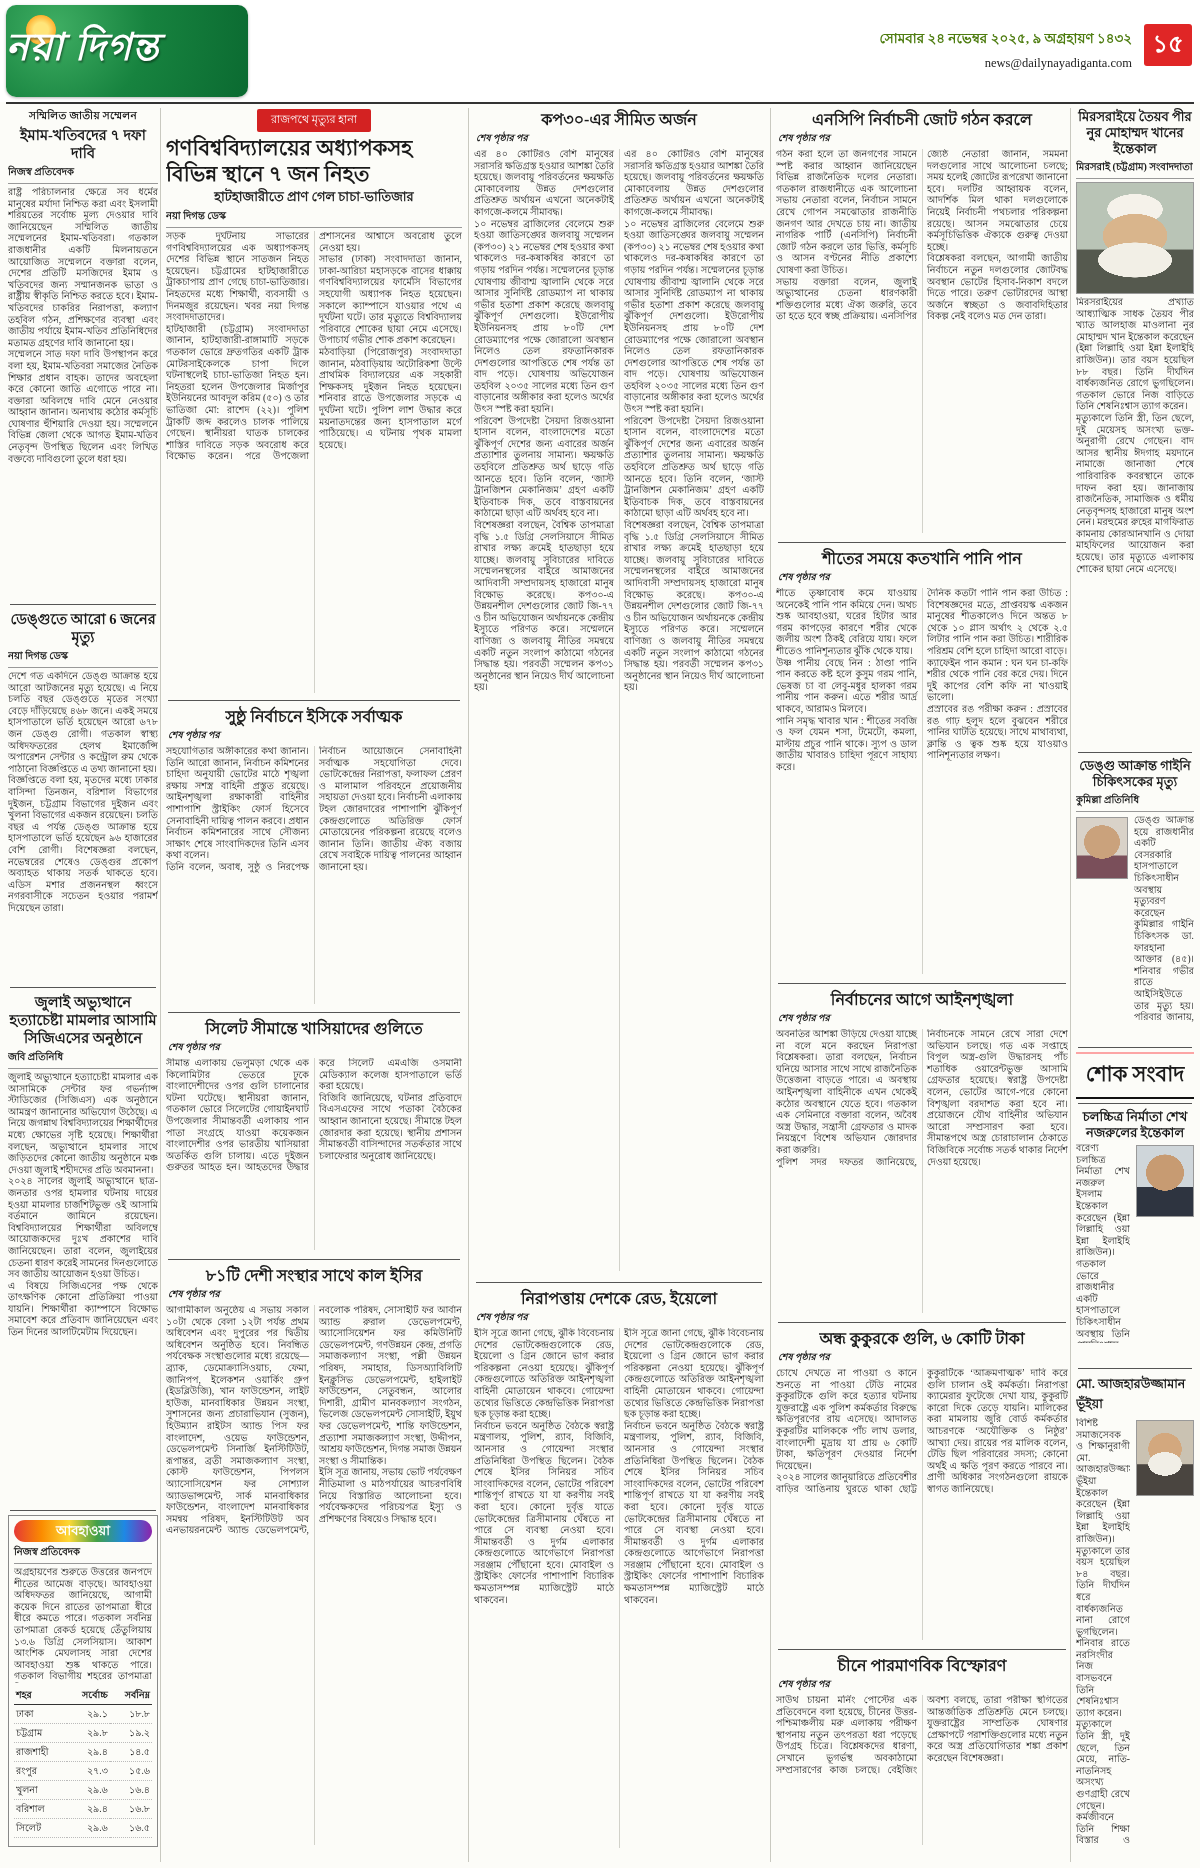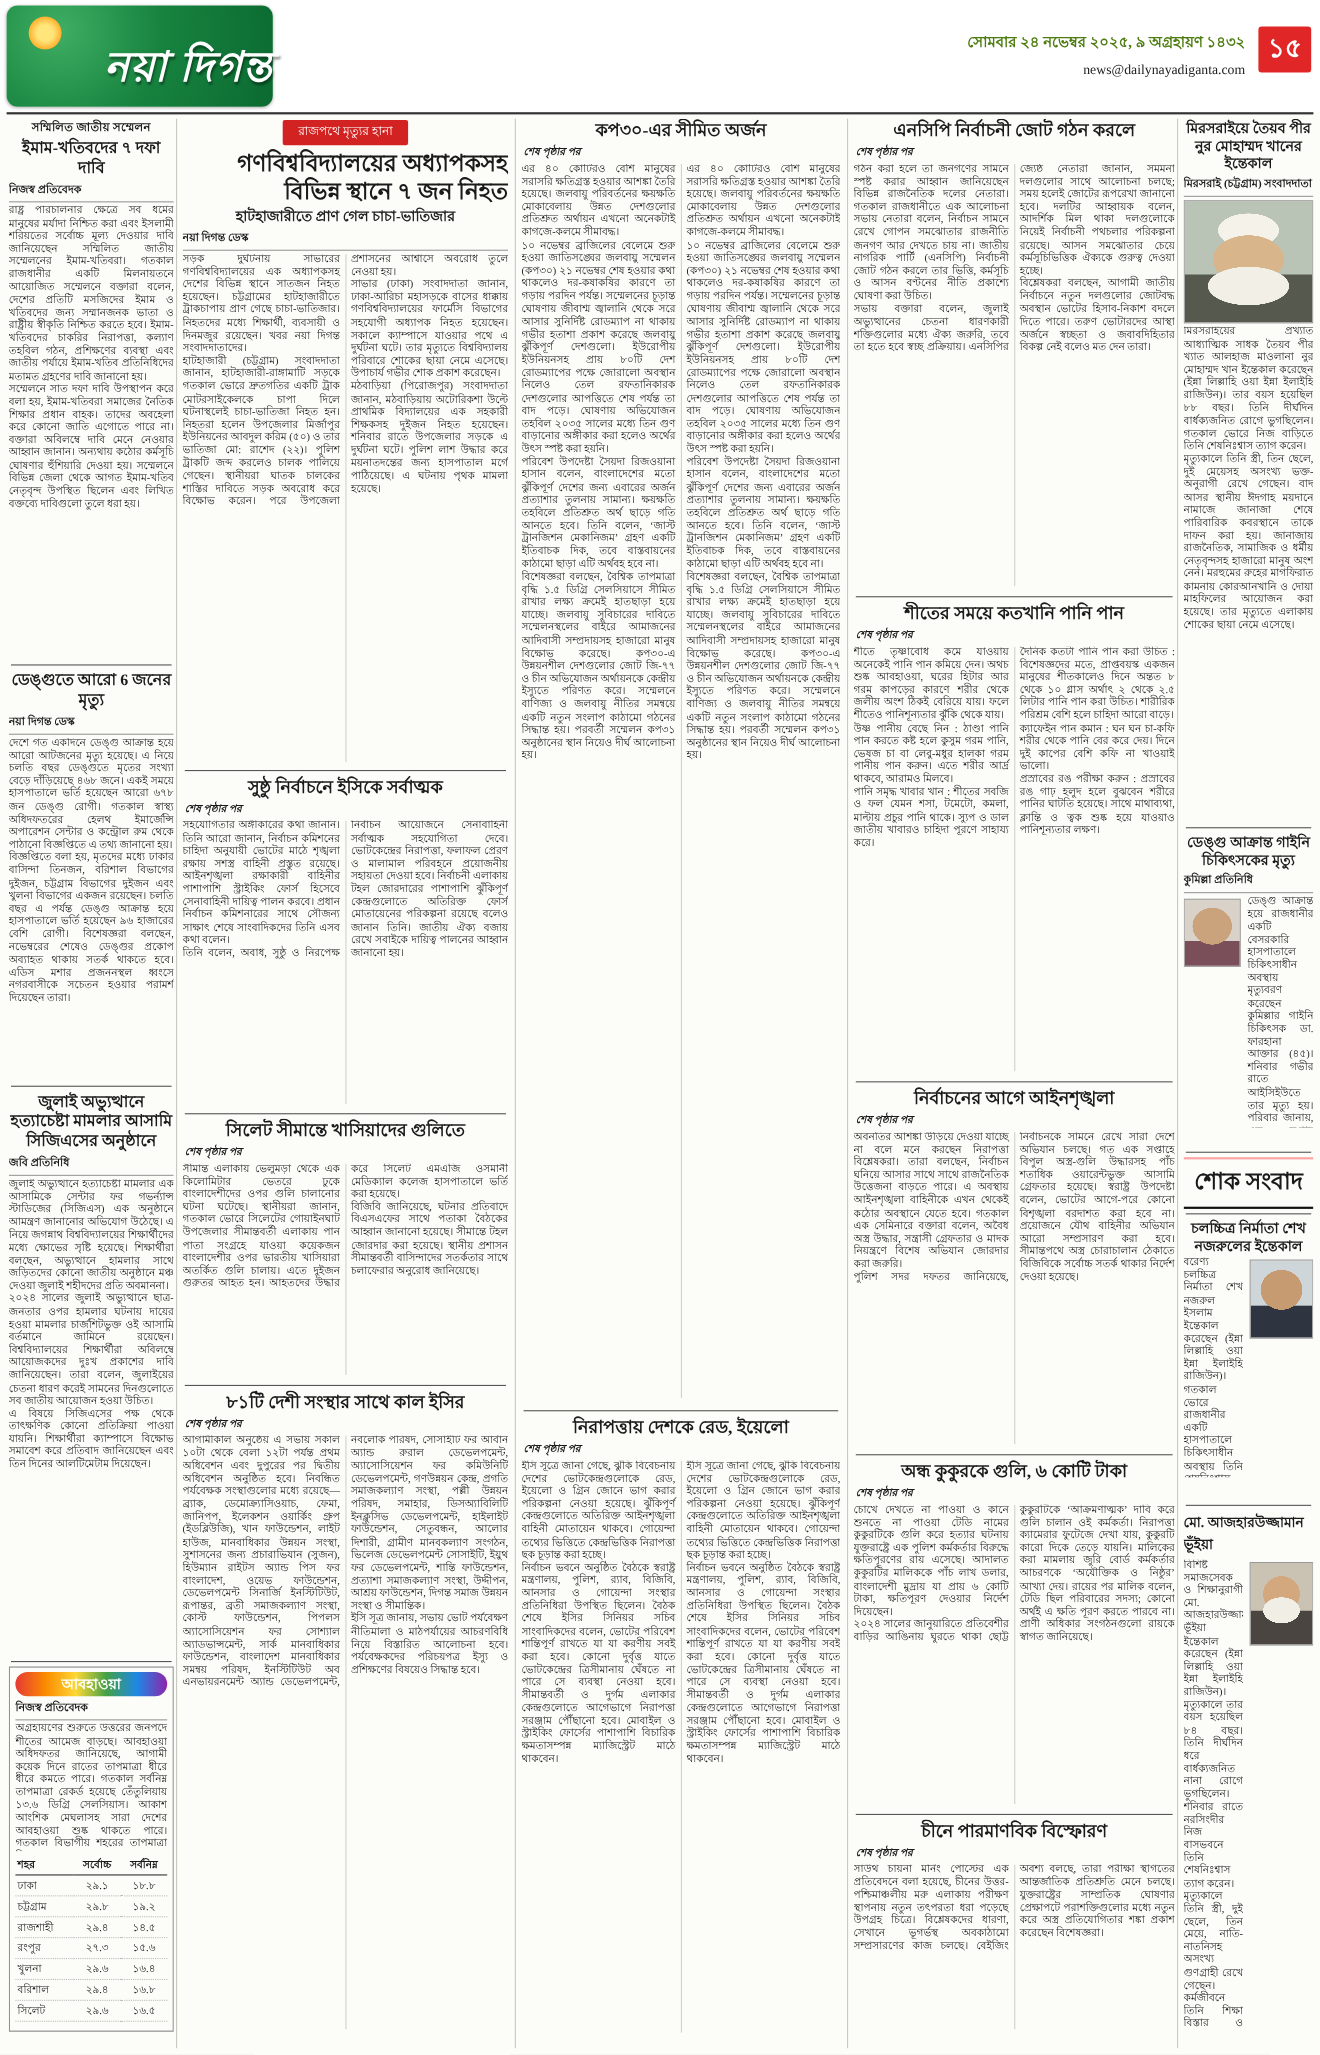--- a/index.html
+++ b/index.html
@@ -7,58 +7,58 @@
   body{font-family:"Liberation Serif","DejaVu Serif",serif;color:#1a1a1a;}
   .page{position:relative;width:1200px;height:1868px;margin:0 auto;background:#fcfcf8;overflow:hidden;}
 
   
   .masthead{position:absolute;top:0;left:0;right:0;height:102px;background:#fff;}
   .logo-block{position:absolute;left:6px;top:5px;width:242px;height:92px;border-radius:10px;
     background:radial-gradient(circle at 20% 25%, #3fae63 0%, #17833f 45%, #0b6a31 100%);
     box-shadow:0 1px 3px rgba(0,0,0,.3);}
   .sun{position:absolute;left:20px;top:10px;width:30px;height:30px;border-radius:50%;
     background:radial-gradient(circle,#ffe57a 35%,#ffb02e 70%,rgba(255,176,46,0) 74%);}
-  .logo-text{position:absolute;left:0;right:0;top:26px;text-align:right;color:#fff;
+  .logo-text{position:absolute;left:0;right:0;top:12px;text-align:left;color:#fff;
     font-size:38px;font-weight:bold;font-style:italic;text-shadow:1px 2px 2px rgba(0,0,0,.4);letter-spacing:1px;}
   .mast-right{position:absolute;right:68px;top:28px;text-align:right;}
   .mast-date{font-size:13.5px;font-weight:bold;color:#4d7c0f;}
   .mast-email{font-size:12.5px;color:#222;margin-top:5px;}
   .page-num{position:absolute;right:8px;top:24px;width:48px;height:42px;background:#e02626;color:#fff;
     font-size:24px;font-weight:bold;display:flex;align-items:center;justify-content:center;border-radius:3px;}
   .mast-rule{position:absolute;left:6px;right:6px;top:102px;border-top:2px solid #333;}
 
   
   .vrule{position:absolute;top:108px;bottom:6px;width:1px;background:#c9c9c0;}
   .region{position:absolute;top:108px;bottom:0;overflow:hidden;}
   .art{overflow:hidden;}
   .sep{border-top:1px solid #555;margin:4px 2px;}
 
   .kicker-plain{font-size:10.5px;font-weight:bold;text-align:center;letter-spacing:.3px;}
   .kicker-red-wrap{text-align:center;margin:1px 0 3px;}
   .kicker-red{display:inline-block;background:#d32222;color:#fff;font-size:11px;font-weight:normal;
     padding:2px 14px;border-radius:2px;}
-  .h-main{font-size:21px;line-height:26px;font-weight:bold;text-align:right;margin:2px 0;}
+  .h-main{font-size:21px;line-height:26px;font-weight:bold;text-align:left;margin:2px 0;}
   .h-sub{font-size:13px;line-height:16px;font-weight:bold;text-align:center;margin:2px 0 3px;color:#222;}
   .h-jump{font-size:16px;line-height:20px;font-weight:bold;text-align:center;margin:2px 4px 1px;}
   .h-side{font-size:14.5px;line-height:18px;font-weight:bold;text-align:center;margin:1px 0 2px;}
   .h-right{font-size:13px;line-height:16px;font-weight:bold;text-align:center;margin:1px 0 2px;}
   .byline{font-size:10px;font-weight:bold;margin:2px 0 3px;border-bottom:1px solid #999;padding-bottom:2px;}
   .jumpline{font-size:9.5px;font-weight:bold;font-style:italic;margin:0 0 3px;text-align:left;padding-left:2px;}
   .body{font-size:9.5px;line-height:11.6px;text-align:justify;color:#222;white-space:pre-line;overflow:hidden;}
   .cols2{column-count:2;column-gap:10px;column-rule:1px solid #d2d2ca;}
 
   
   .weather{border:1px solid #888;padding:4px 5px;overflow:hidden;}
   .weather-head{height:22px;border-radius:11px;color:#fff;font-size:13px;font-weight:bold;
     display:flex;align-items:center;justify-content:center;
     background:linear-gradient(90deg,#e53935,#fb8c00,#fdd835,#43a047,#1e88e5,#8e24aa);}
   .wtable{width:100%;border-collapse:collapse;font-size:9.5px;margin-top:4px;}
   .wtable th{font-weight:bold;border-bottom:1px solid #333;padding:1px 2px;text-align:left;}
   .wtable td{padding:1.5px 2px;border-bottom:1px dotted #bbb;}
-  .wtable th+th,.wtable td+td{text-align:center;}
+  .wtable th+th,.wtable td+td{text-align:right;}
 
   
   .photo{border:1px solid #999;}
   .photo-pir{height:112px;margin:3px 0;
     background:
       radial-gradient(ellipse 32% 16% at 50% 70%, #f2efe6 99%, transparent 100%),
       radial-gradient(ellipse 28% 20% at 50% 48%, #d9b58c 99%, transparent 100%),
       radial-gradient(ellipse 24% 14% at 50% 24%, #f5f2ea 99%, transparent 100%),
       linear-gradient(180deg,#b9c4b6 60%, #55594e 61%);}
   .photo-gyn{width:52px;height:62px;float:left;margin:2px 6px 2px 0;

